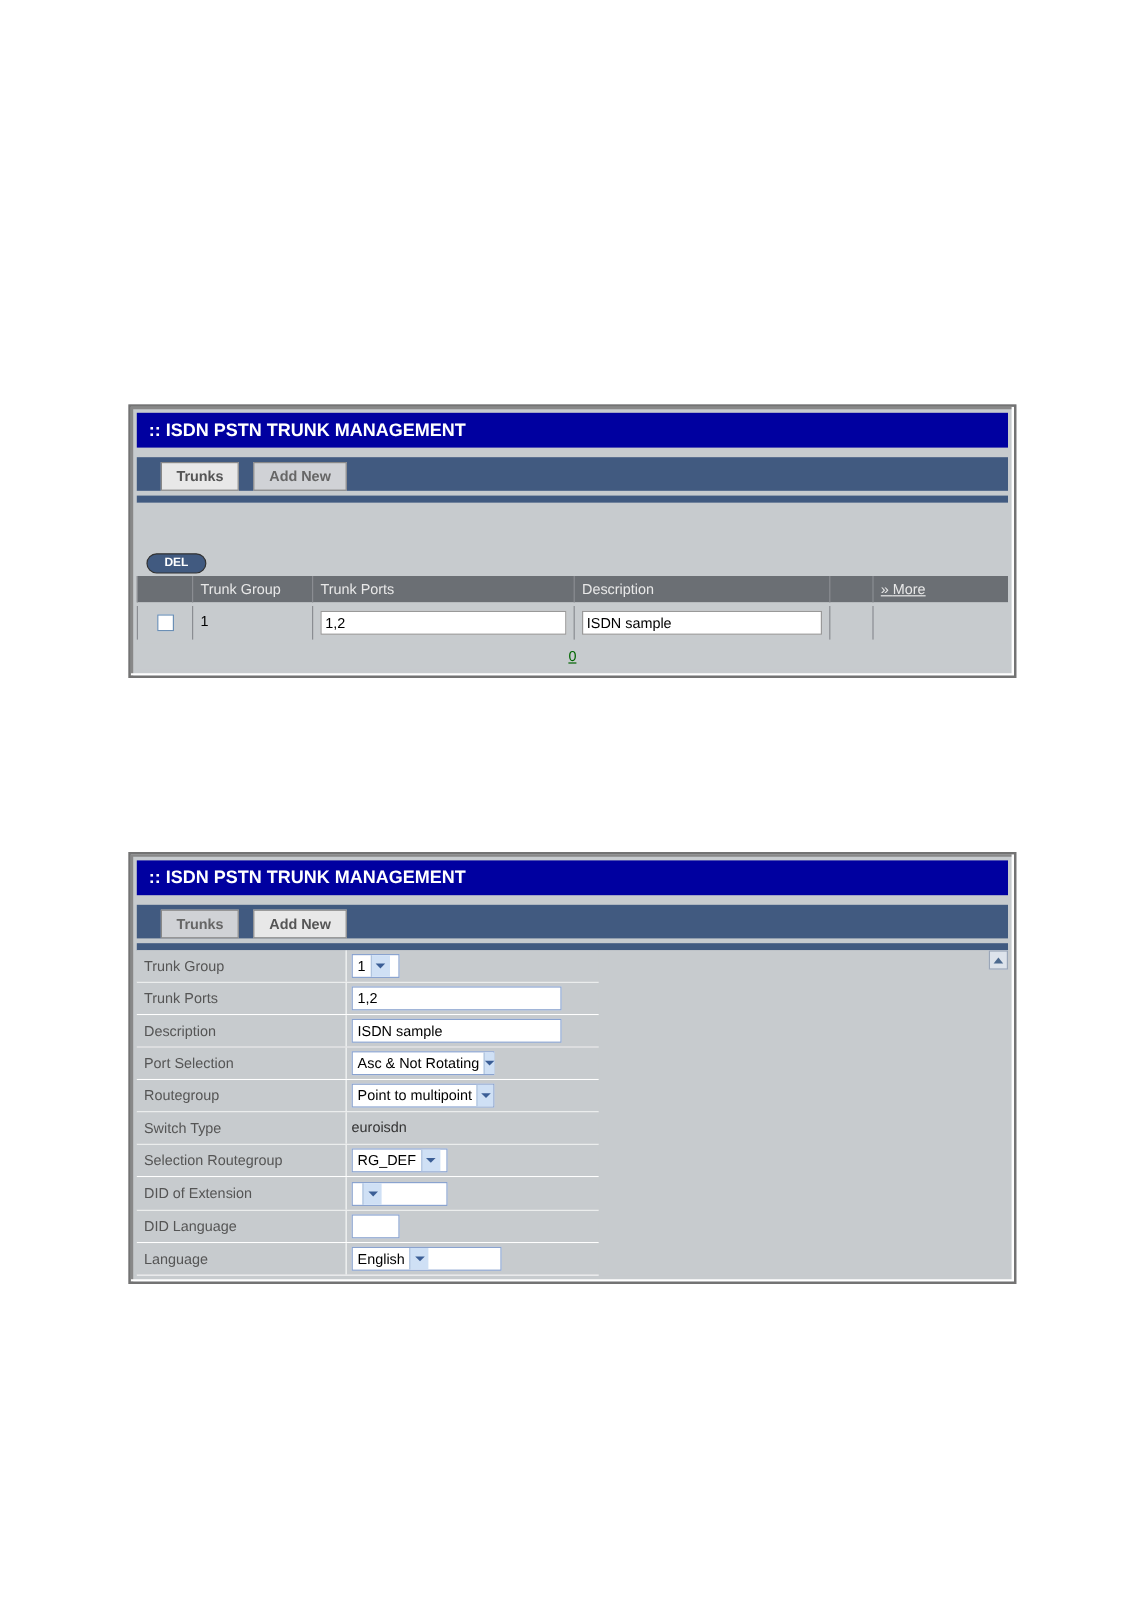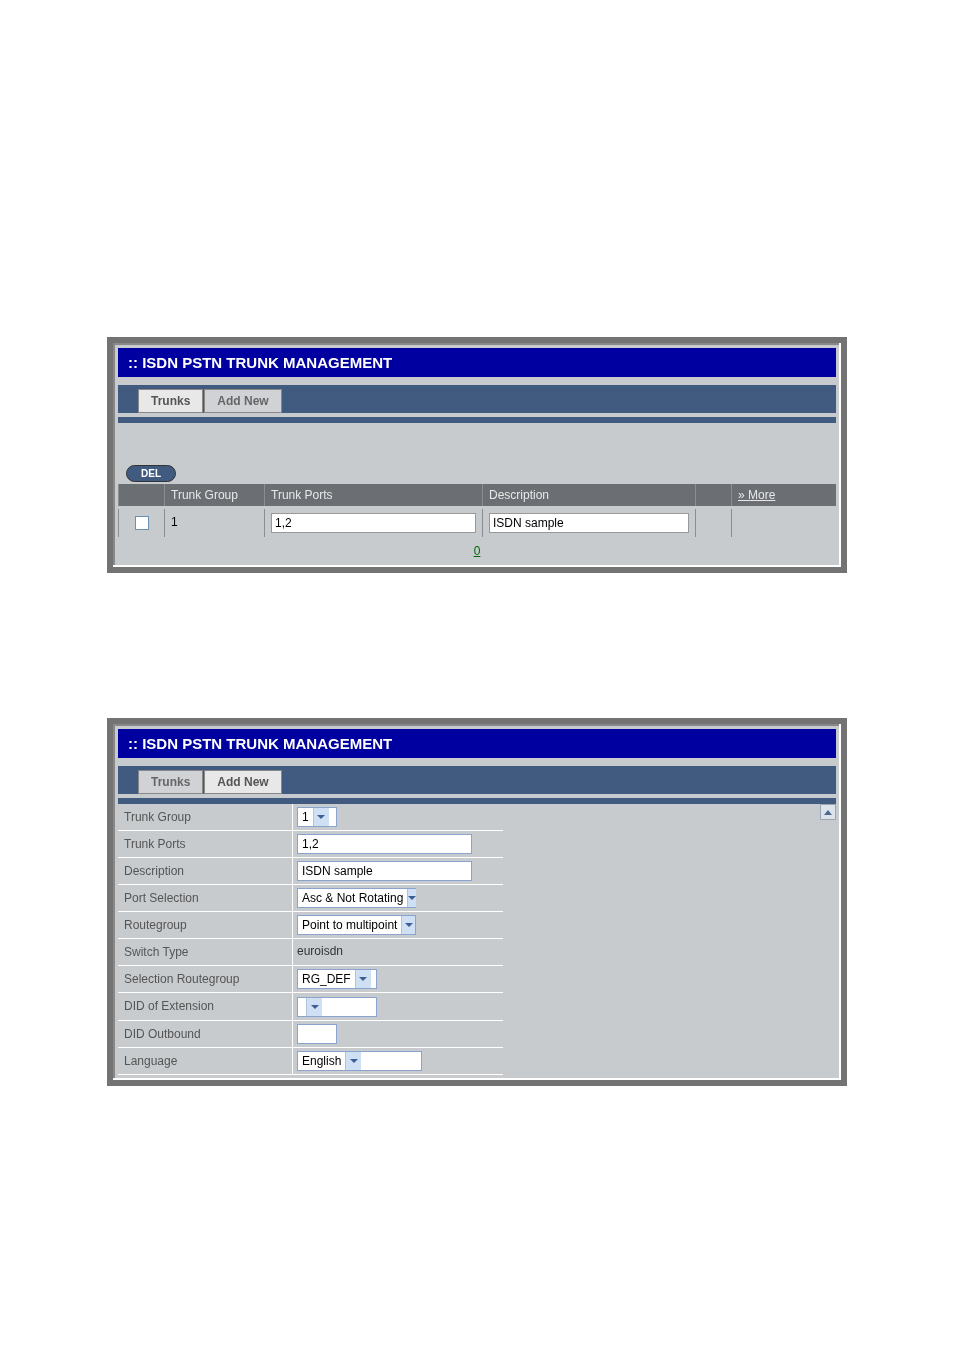--- a/index.html
+++ b/index.html
@@ -1,20 +1,20 @@
 <!DOCTYPE html>
 <html><head>
   <meta charset="utf-8">
   <style>
     * { box-sizing: border-box; margin: 0; padding: 0; }
     body { font-family: Arial, sans-serif; font-size: 12px; background: #fff; width: 954px; }
     
     .panel-outer {
       margin: 337px 107px 0 107px;
-      border: 6px solid #737373;
+      border: 2px solid #737373;
       background: #c7cbce;
       padding: 5px;
       box-shadow: inset -2px -2px 0 #fff, inset 2px 2px 0 #888;
     }
     
     .panel-outer.second {
       margin-top: 145px;
     }
     
     .title-bar {
@@ -23,21 +23,21 @@
       font-weight: bold;
       font-size: 15px;
       padding: 6px 10px;
       margin-bottom: 8px;
     }
     
     .tab-row {
       display: flex;
       background: #415a80;
       padding: 4px 0 0 20px;
-      gap: 1px;
+      gap: 12px;
     }
     
     .tab {
       padding: 4px 12px;
       font-size: 12px;
       font-weight: bold;
       color: #666;
       background: #d0d2d6;
       border: 1px solid #888;
       cursor: pointer;
@@ -383,21 +383,21 @@
         <div class="form-field">
           <div class="select-box w-80">
             <span class="select-text"></span>
             <span class="select-arrow"></span>
           </div>
         </div>
       </div>
 
 
       <div class="form-row">
-        <div class="form-label">DID Outbound</div>
+        <div class="form-label">DID Language</div>
         <div class="form-field">
           <input type="text" class="w-40" value="" style="">
         </div>
       </div>
 
       <div class="form-row">
         <div class="form-label">Language</div>
         <div class="form-field">
           <div class="select-box w-125">
             <span class="select-text">English</span>

